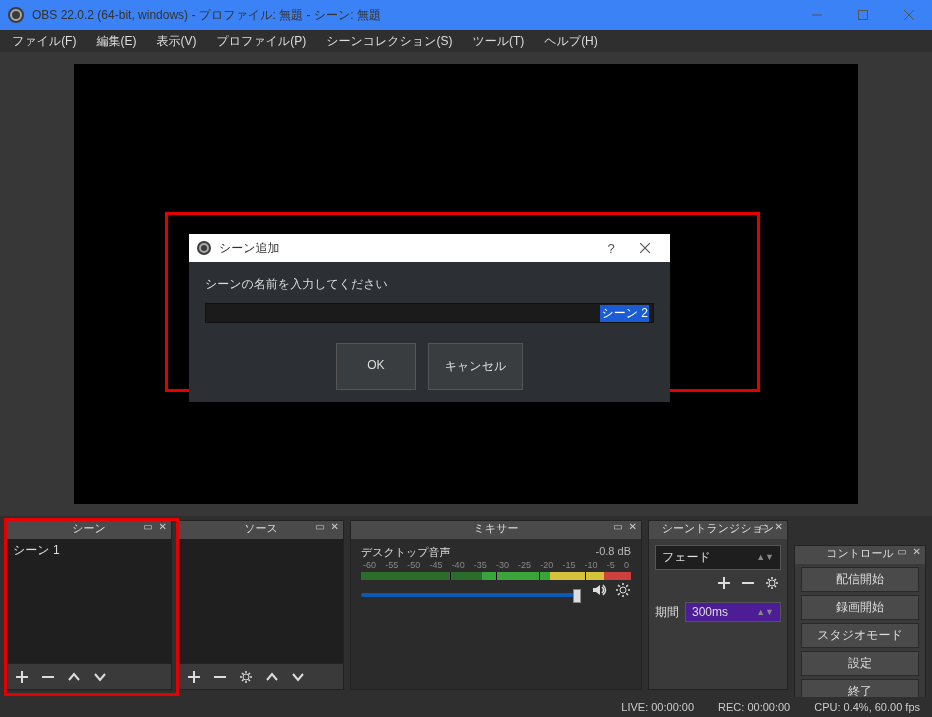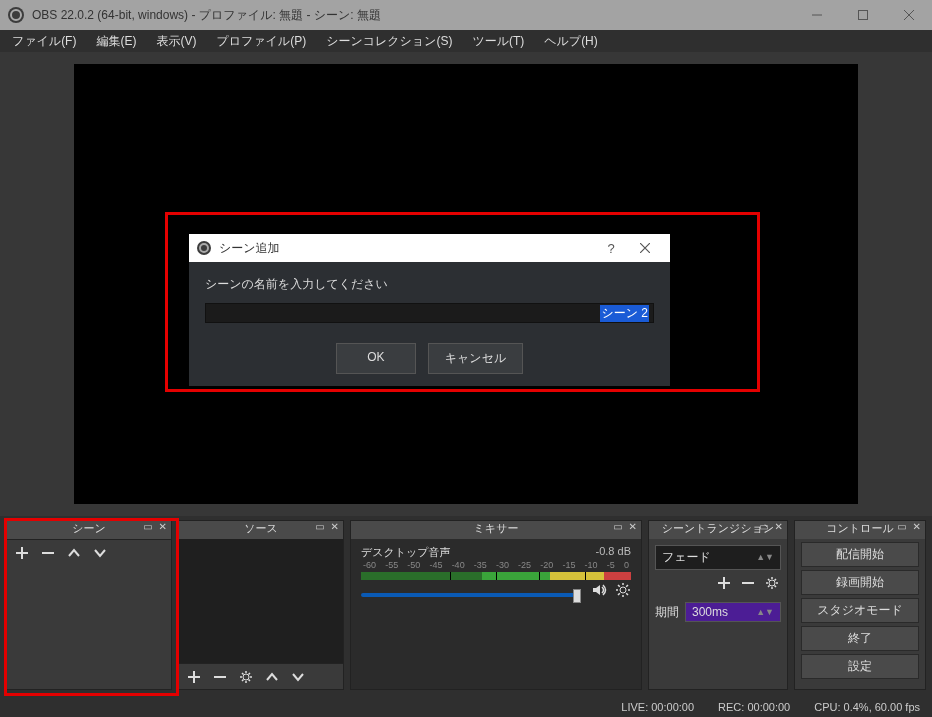--- a/index.html
+++ b/index.html
@@ -1,20 +1,20 @@
 <!DOCTYPE html>
 <html><head>
 <meta charset="utf-8">
 <style>
   * { margin: 0; padding: 0; box-sizing: border-box; font-family: "Segoe UI", "Meiryo", sans-serif; }
   html, body { background: #1e1e1e; }
   .window { width: 932px; height: 717px; background: #2f2f2f; position: relative; overflow: hidden; }
 
   
-  .titlebar { height: 30px; background: #a3a3a3; display: flex; align-items: center; padding-left: 8px; color: #333; font-size: 12px; }
+  .titlebar { height: 30px; background: #3b82f6; display: flex; align-items: center; padding-left: 8px; color: #333; font-size: 12px; }
   .titlebar .logo { width: 16px; height: 16px; border-radius: 50%; background: #3c3c3c; display: flex; justify-content: center; align-items: center; margin-right: 8px; }
   .titlebar .logo::after { content: ""; width: 8px; height: 8px; border: 2px solid #aaa; border-radius: 50%; display: block; }
   .titlebar .spacer { flex: 1; }
   .titlebar .ctl { width: 46px; height: 30px; display: flex; align-items: center; justify-content: center; color: #555; }
   .titlebar .ctl svg { width: 10px; height: 10px; }
 
   
   .menubar { background: #2f2f2f; height: 22px; display: flex; align-items: center; padding-left: 4px; gap: 4px; }
   .menubar .item { color: #ddd; font-size: 12px; padding: 2px 8px; }
 
@@ -30,37 +30,37 @@
   .dialog .d-title { height: 28px; background: #fff; display: flex; align-items: center; padding: 0 8px; color: #333; font-size: 12px; }
   .dialog .d-title .dlogo { width: 14px; height: 14px; border-radius: 50%; background: #3c3c3c; margin-right: 8px; display: flex; align-items: center; justify-content: center; }
   .dialog .d-title .dlogo::after { content: ""; width: 6px; height: 6px; border: 2px solid #aaa; border-radius: 50%; display: block; }
   .dialog .d-title .dspacer { flex: 1; }
   .dialog .d-title .dctl { width: 34px; text-align: center; color: #555; font-size: 13px; }
   .dialog .d-body { padding: 14px 16px 10px 16px; }
   .dialog .d-prompt { color: #ddd; font-size: 12px; margin-bottom: 10px; }
   .dialog .d-input { width: 100%; height: 20px; background: #1b1b1b; border: 1px solid #111; color: #fff; font-size: 12px; padding: 0 4px; display: flex; align-items: center; justify-content: flex-end; }
   .dialog .d-input .sel { background: #1a5bd6; color: #fff; padding: 0 1px; }
   .dialog .d-btns { display: flex; justify-content: center; gap: 12px; padding: 10px 0 12px 0; }
-  .dialog .d-btns .dbtn { min-width: 80px; padding: 6px 16px; background: #3a3d40; color: #ddd; border: 1px solid #555; font-size: 12px; text-align: center; }
+  .dialog .d-btns .dbtn { min-width: 80px; padding: 14px 16px; background: #3a3d40; color: #ddd; border: 1px solid #555; font-size: 12px; text-align: center; }
 
   
   .bottom { display: flex; gap: 6px; padding: 4px 6px 0 6px; }
   .panel { background: #3a3a3a; border: 1px solid #222; display: flex; flex-direction: column; }
   .panel .p-head { background: #4a4a4a; height: 18px; display: flex; justify-content: center; color: #ddd; font-size: 11px; position: relative; }
   .panel .p-head .h-ctrls { position: absolute; right: 4px; display: flex; gap: 6px; color: #ccc; font-size: 10px; }
   .panel .p-body { flex: 1; background: #2b2b2b; position: relative; }
   .panel .p-body.list-dark { background: #1f1f1f; }
   .panel .p-toolbar { height: 26px; background: #3a3a3a; border-top: 1px solid #222; display: flex; align-items: center; gap: 8px; padding: 0 6px; color: #ddd; }
   .panel .p-toolbar .tb { width: 18px; height: 18px; display:flex; align-items:center; justify-content:center; }
 
   .scene-panel { width: 166px; height: 170px; }
   .source-panel { width: 166px; height: 170px; }
   .mixer-panel { flex: 1; height: 170px; }
   .transition-panel { width: 140px; height: 170px; }
-  .controls-panel { width: 132px; height: 170px; }
+  .controls-panel { width: 132px; height: 170px; margin-top: 25px; }
 
   
   .anno-scene { position: absolute; left: 4px; top: 518px; width: 175px; height: 178px; border: 3px solid #e40000; pointer-events: none; }
 
   .scene-list-item { color: #ddd; font-size: 12px; padding: 3px 6px; }
 
   
   .mixer-row { padding: 6px 10px 2px 10px; }
   .mixer-row .mlabel { color: #ddd; font-size: 11px; display: flex; justify-content: space-between; }
   .mixer-row .mdb { color: #bbb; }
@@ -154,20 +154,23 @@
   <div class="bottom">
 
     <div class="panel scene-panel">
       <div class="p-head">
         <span>シーン</span>
         <span class="h-ctrls">
           <span>▭</span>
           <span>✕</span>
         </span>
       </div>
+      <div class="p-body list-dark">
+        <div class="scene-list-item">シーン 1</div>
+      </div>
       <div class="p-toolbar">
         <span class="tb">
             <svg width="14" height="14" viewBox="0 0 14 14">
               <path d="M7 1 V13 M1 7 H13" stroke-width="2"></path>
             </svg>
           </span>
         <span class="tb">
             <svg width="14" height="14" viewBox="0 0 14 14">
               <path d="M1 7 H13" stroke-width="2"></path>
             </svg>
@@ -322,22 +325,22 @@
         <span>コントロール</span>
         <span class="h-ctrls">
           <span>▭</span>
           <span>✕</span>
         </span>
       </div>
       <div class="p-body" style="background:#3a3a3a">
         <div class="cbtn">配信開始</div>
         <div class="cbtn">録画開始</div>
         <div class="cbtn">スタジオモード</div>
+        <div class="cbtn">設定</div>
         <div class="cbtn">終了</div>
-        <div class="cbtn">設定</div>
       </div>
     </div>
 
   </div>
 
   <div class="anno-scene"></div>
 
   <div class="statusbar">
     <span>LIVE: 00:00:00</span>
     <span>REC: 00:00:00</span>

